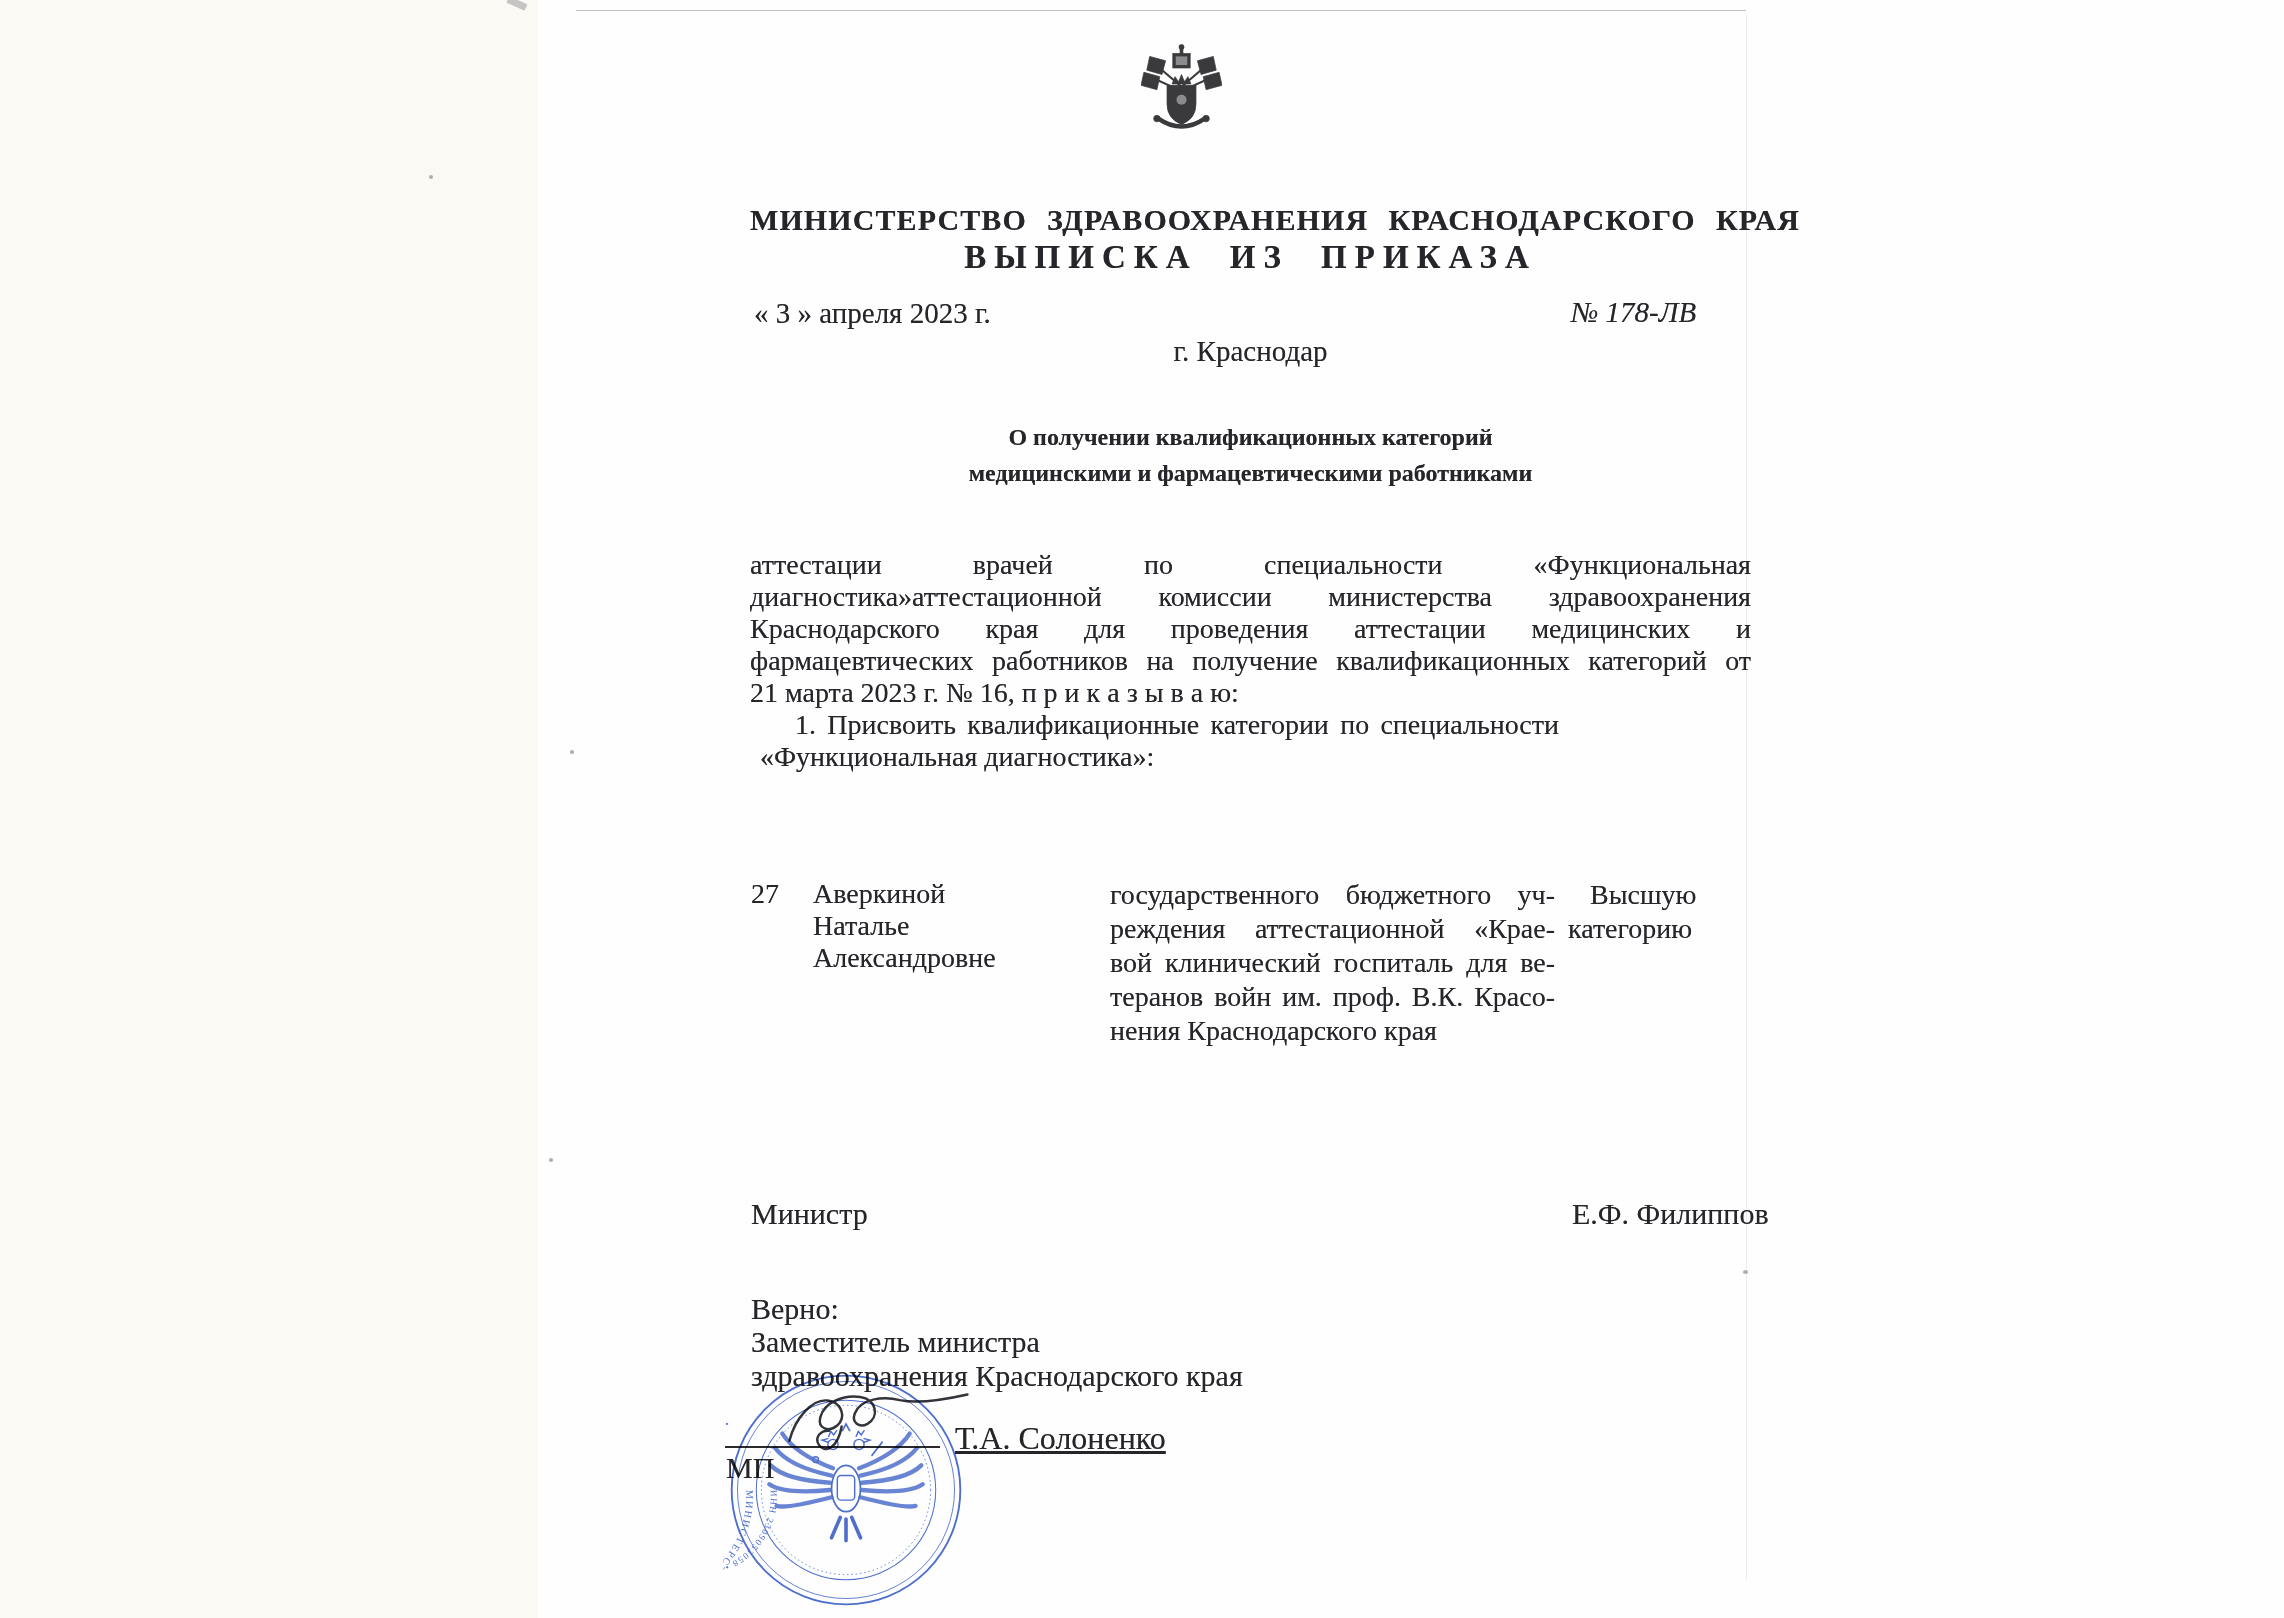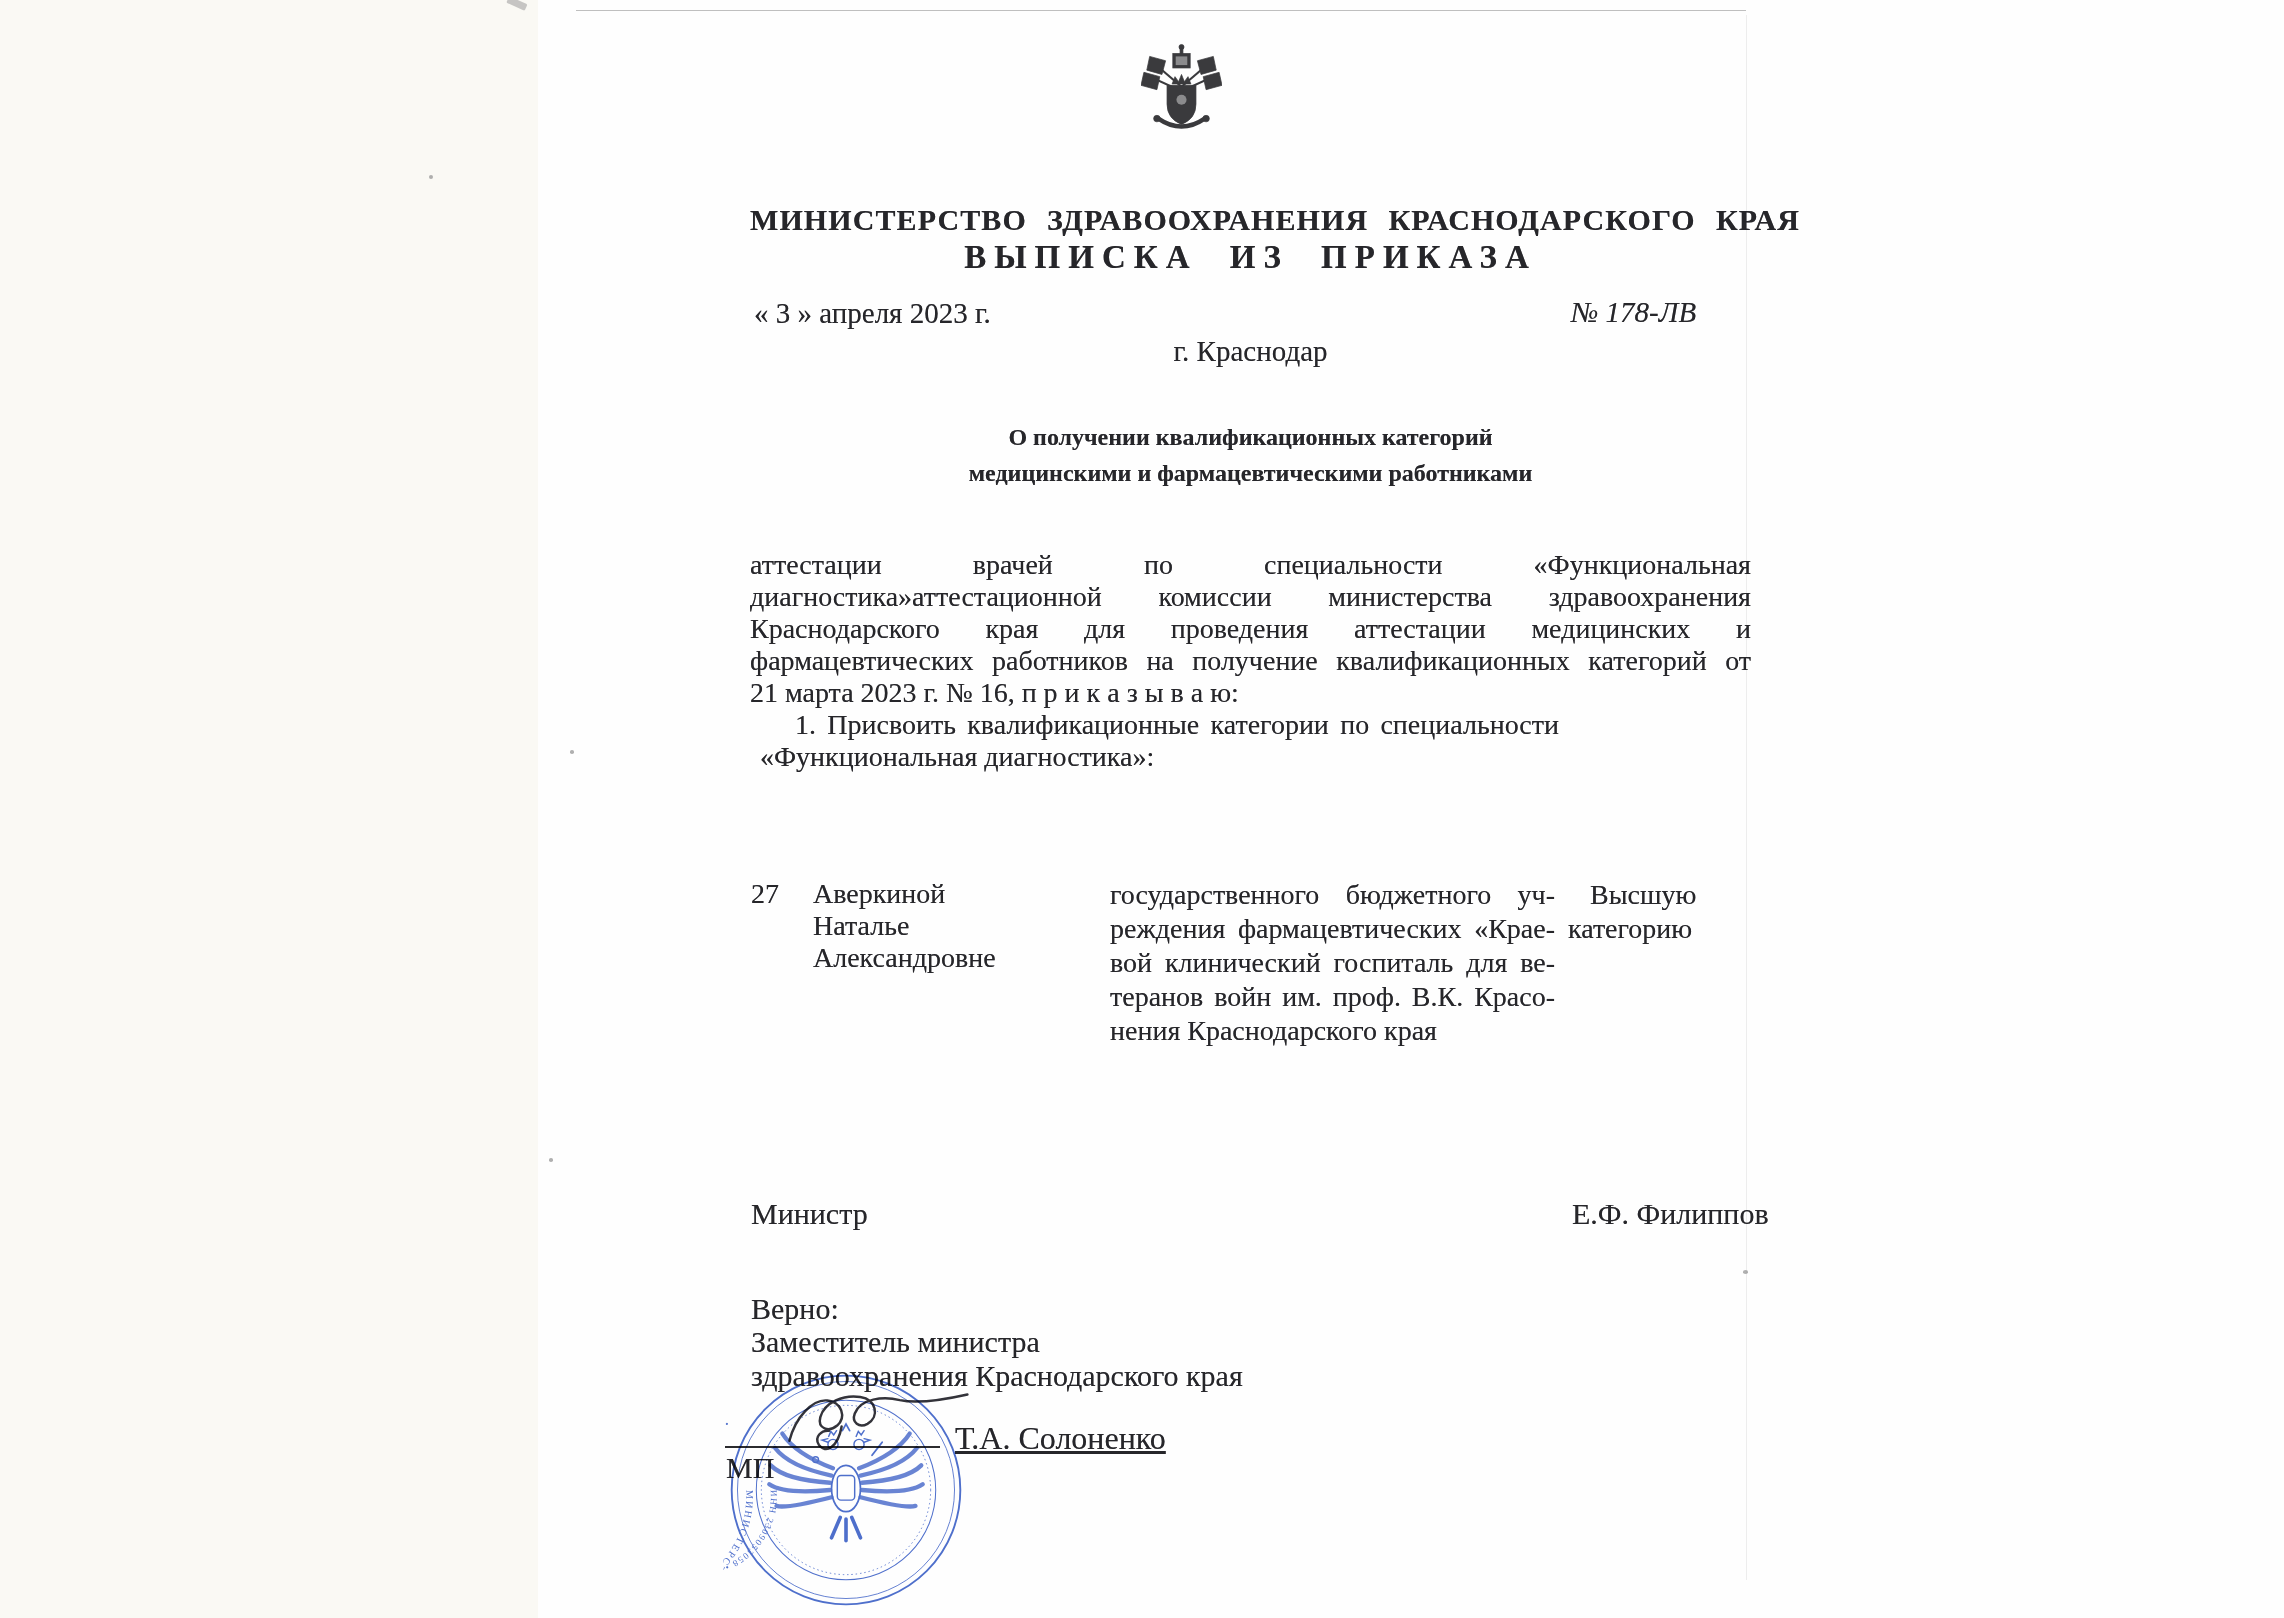--- a/index.html
+++ b/index.html
@@ -127,21 +127,21 @@
 </div>
 
 <div class="abs txt cell col-num">27</div>
 <div class="abs cell col-name">
   <div class="txt">Аверкиной</div>
   <div class="txt">Наталье</div>
   <div class="txt">Александровне</div>
 </div>
 <div class="abs cell col-pos">
   <div class="txt ln just">государственного бюджетного уч-</div>
-  <div class="txt ln just">реждения фармацевтических «Крае-</div>
+  <div class="txt ln just">реждения аттестационной «Крае-</div>
   <div class="txt ln just">вой клинический госпиталь для ве-</div>
   <div class="txt ln just">теранов войн  им. проф. В.К. Красо-</div>
   <div class="txt ln">нения  Краснодарского  края</div>
 </div>
 <div class="abs cell col-cat">
   <div class="txt cat-first">Высшую</div>
   <div class="txt">категорию</div>
 </div>
 
 <div class="abs txt minister-label">Министр</div>

